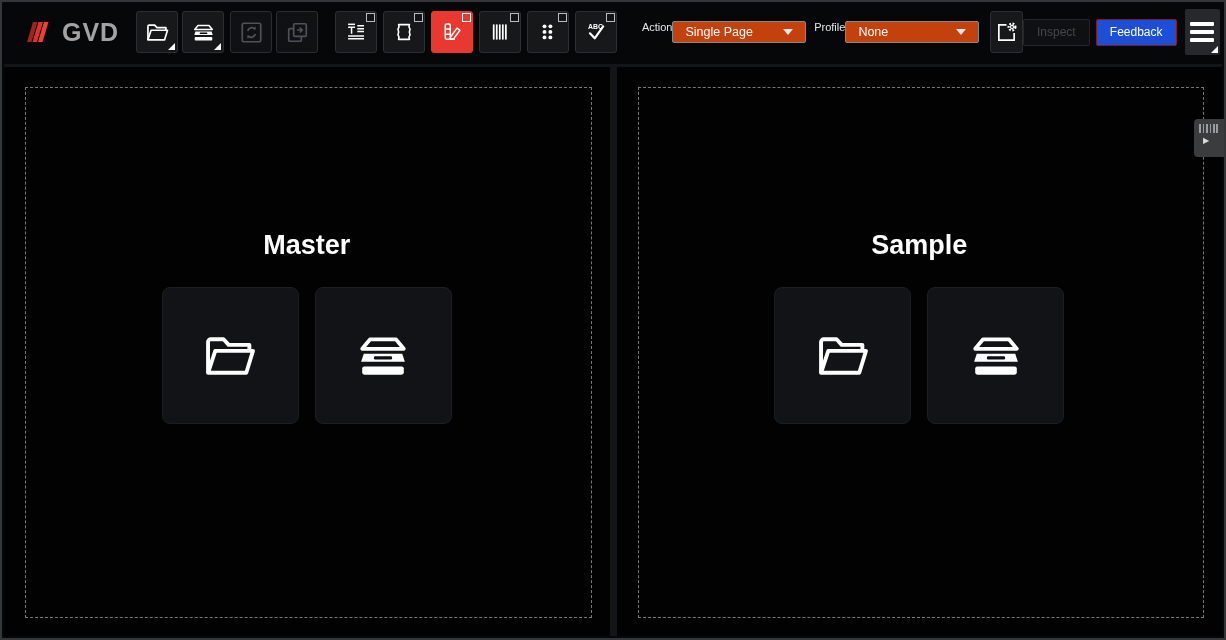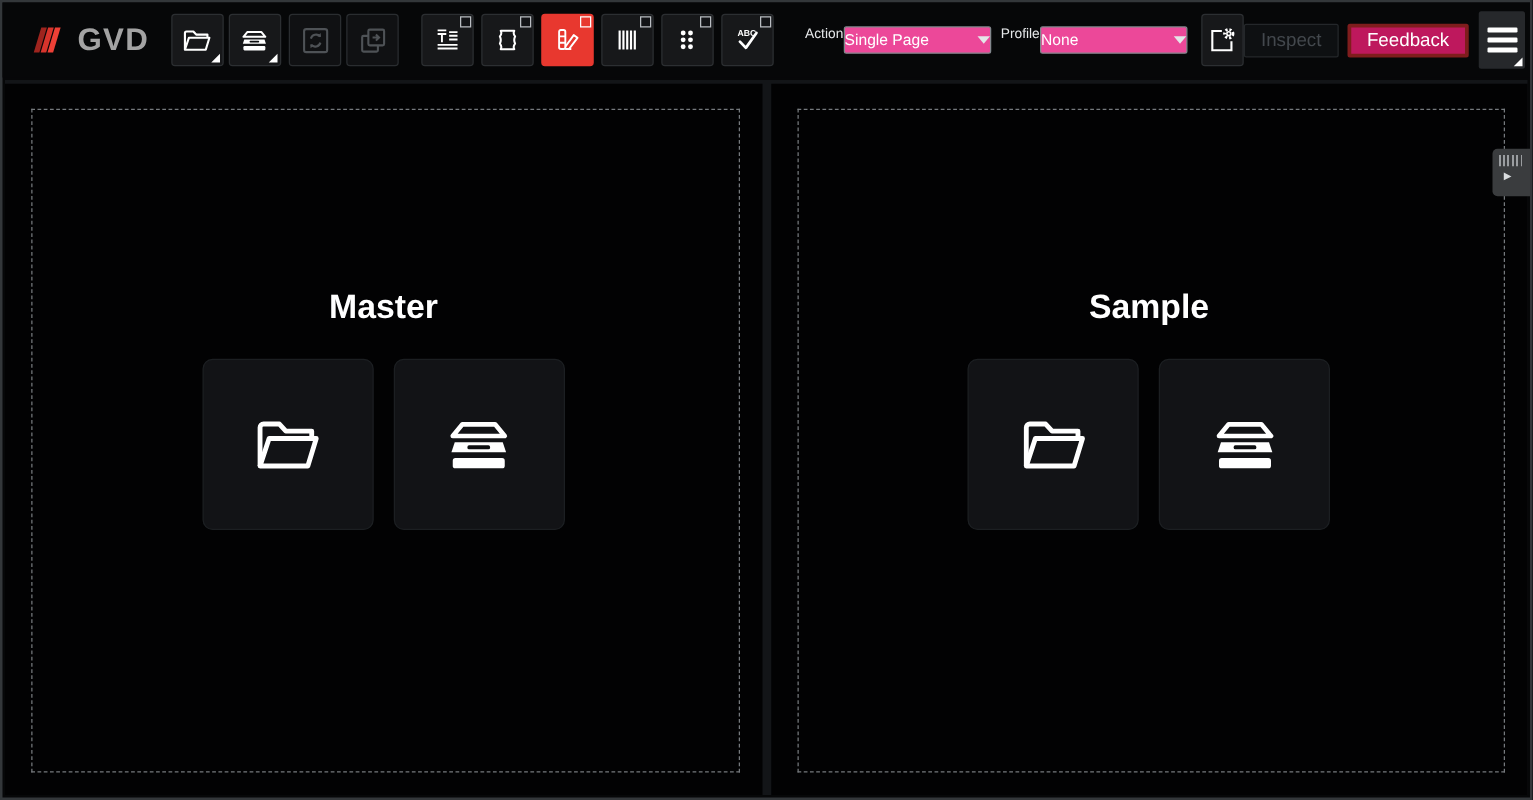--- a/index.html
+++ b/index.html
@@ -21,30 +21,30 @@
   .corner-tri { position:absolute; bottom:2px; right:2px; width:0; height:0;
     border-left:7px solid transparent; border-bottom:7px solid #fff; }
   .group { display:flex; gap:4px; }
   .checks { display:flex; gap:6px; }
   .checkbox { position:absolute; top:1px; right:1px; width:9px; height:9px;
     border:1.5px solid #b9bdc1; background:#121316; }
   .tb-btn.active .checkbox { border-color:#fff; background:transparent; }
 
   .field { display:flex; flex-direction:row; }
   .field-label { color:#e6e8ea; font-size:11px; margin-bottom:5px; }
-  .select { width:118px; height:22px; background:#ec4899; border:1px solid #82878c;
-    border-radius:2px; display:flex; align-items:center; padding:0 0; cursor:pointer; }
+  .select { width:134px; height:22px; background:#c2410c; border:1px solid #82878c;
+    border-radius:2px; display:flex; align-items:center; padding:0 12px; cursor:pointer; }
   .select-value { color:#fff; font-size:12.5px; flex:1; }
   .caret { width:0; height:0; border-left:5px solid transparent;
     border-right:5px solid transparent; border-top:6px solid #e4e6e8; }
 
-  .txt-btn { height:27px; padding:0 13px; font-size:15px; border-radius:2px;
+  .txt-btn { height:27px; padding:0 13px; font-size:12px; border-radius:2px;
     display:flex; align-items:center; cursor:pointer; }
   .txt-btn.disabled { background:#0e1012; border:1px solid #24272a; color:#43484d; cursor:default; }
-  .txt-btn.normal { background:#be185d; border:3px solid #7f1d1d; color:#fff; }
+  .txt-btn.normal { background:#1d4ed8; border:1px solid #7f1d1d; color:#fff; }
 
   .menu-btn { position:relative; width:46px; height:46px; background:#26282b; border-radius:2px;
     display:flex; flex-direction:column; align-items:center; justify-content:center;
     gap:4px; cursor:pointer; margin:0 4px 0 8px; }
   .menu-bar { width:24px; height:4px; background:#fff; border-radius:1px; } .sp8{width:8px} .sp22{width:22px} .sp32{width:32px}
   .sp10{width:10px} .sp14{width:14px} .spacer{flex:1}
 
   
   .main { position:absolute; left:2px; right:2px; top:62px; bottom:2px;
     background:#131518; display:flex; gap:7px; padding-top:3px; }

